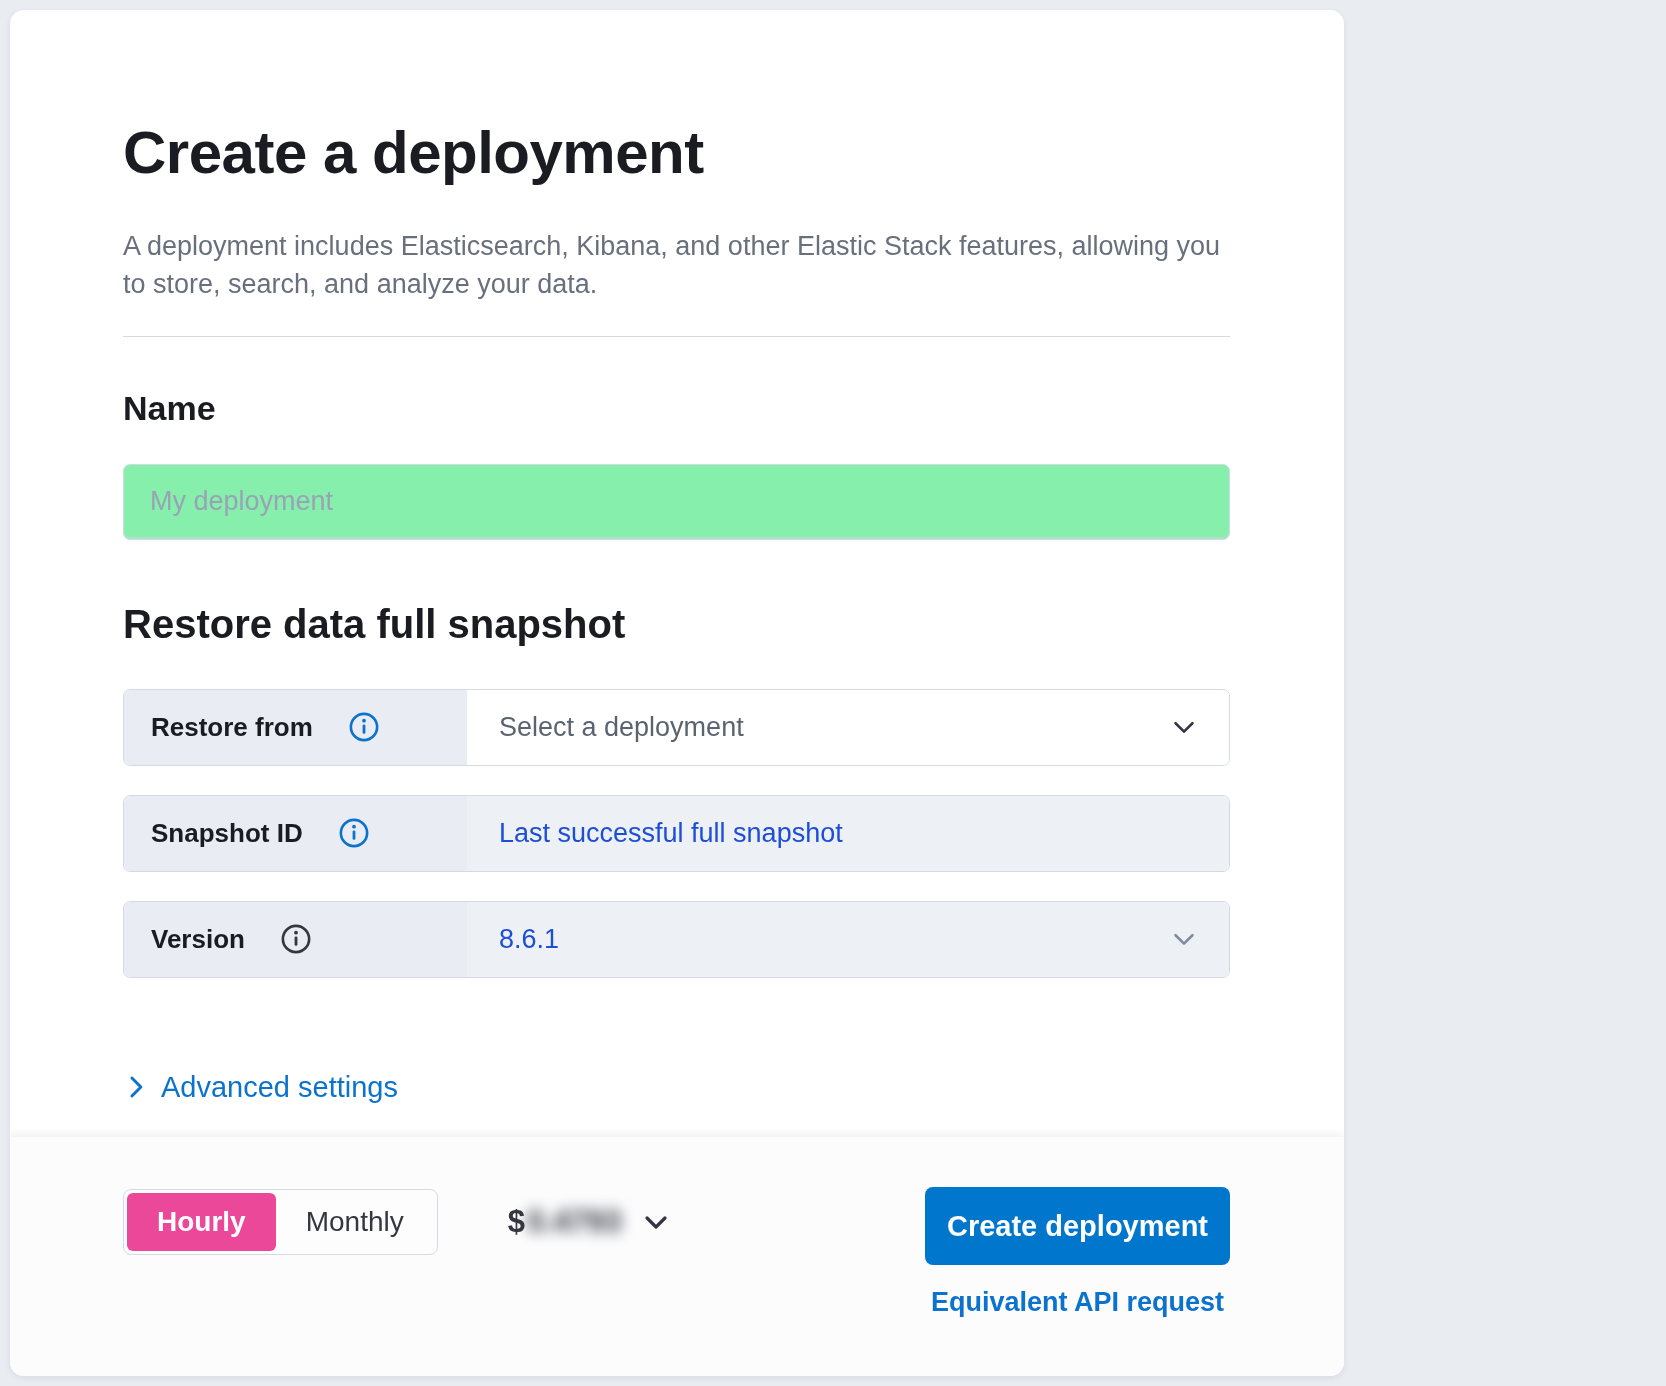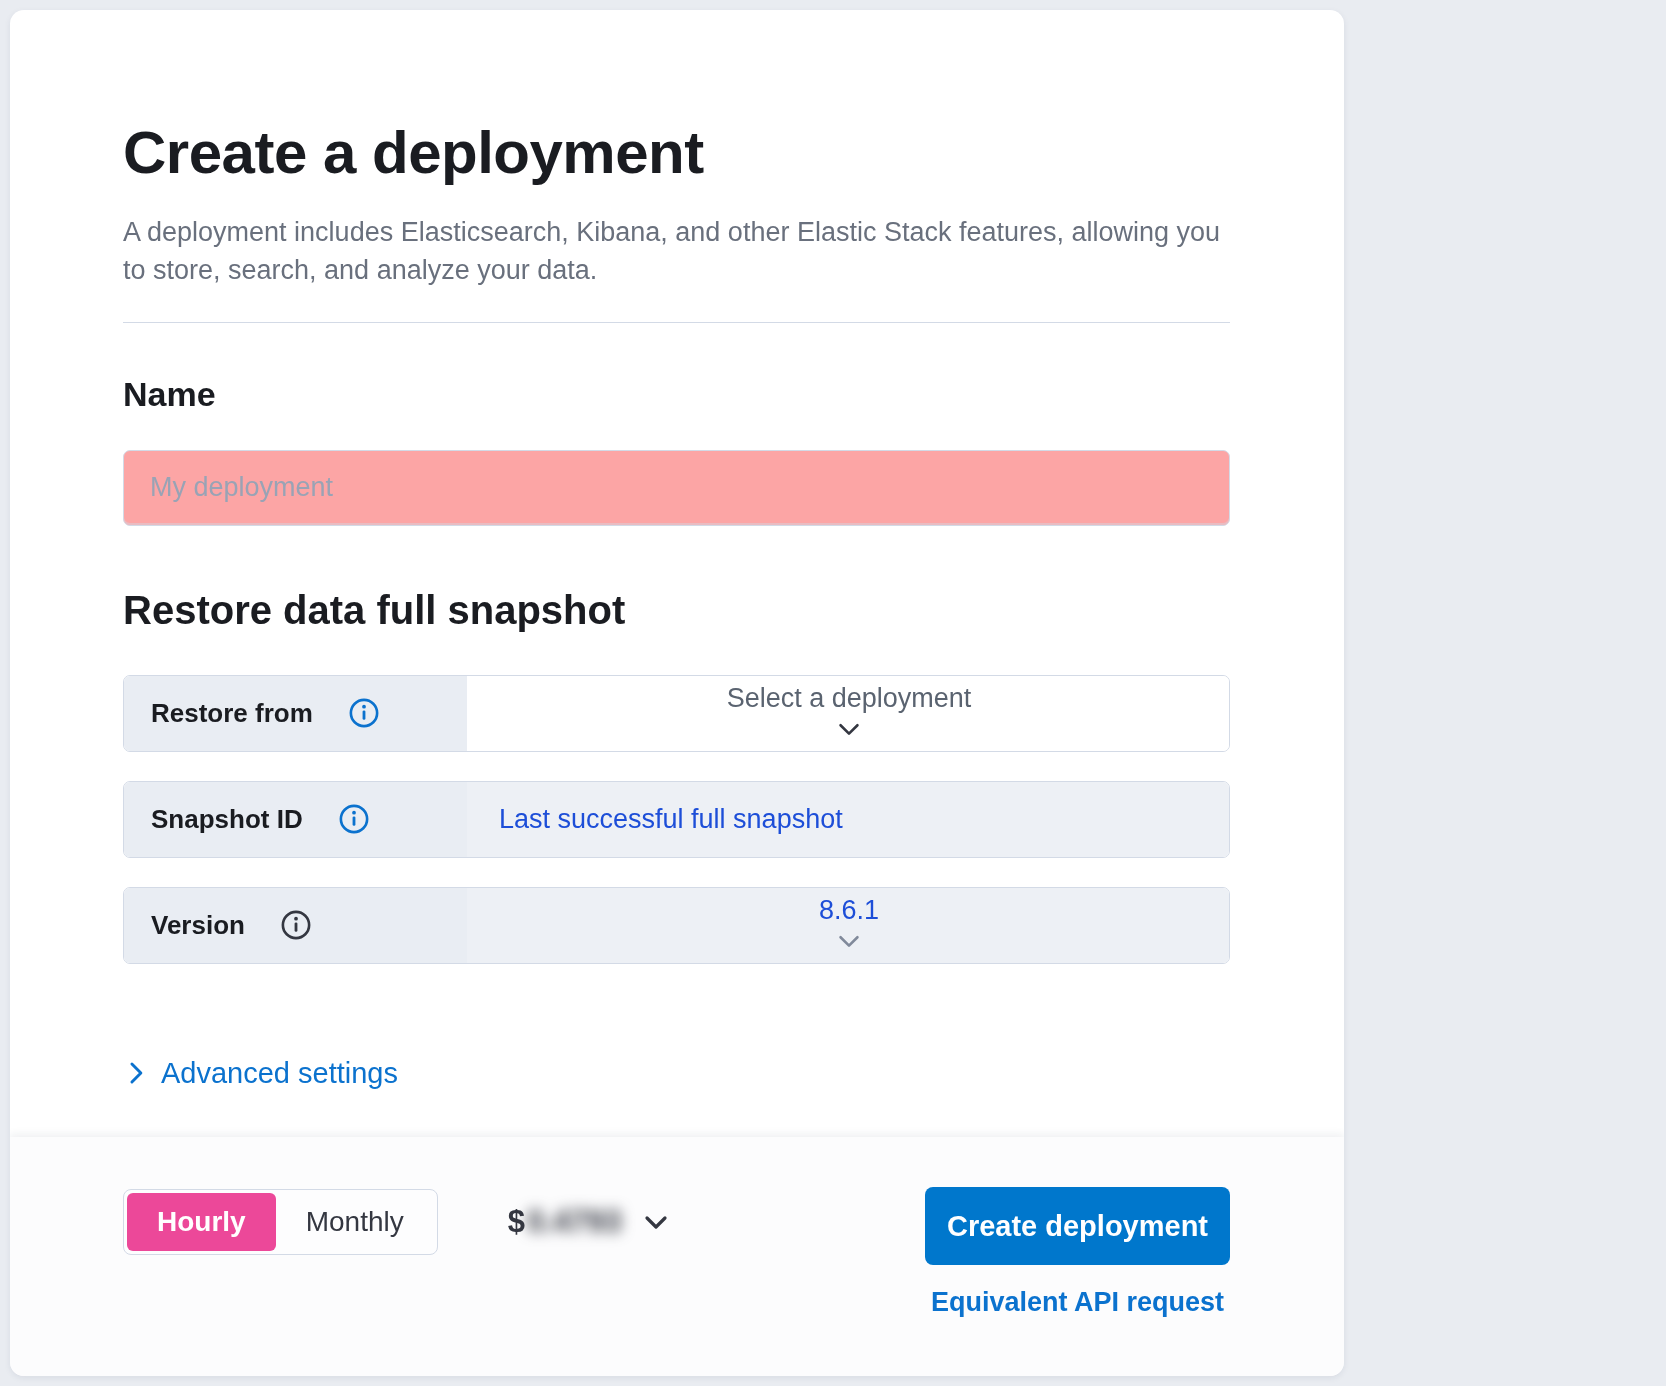--- a/index.html
+++ b/index.html
@@ -24,42 +24,42 @@
     padding: 108px 114px 0 113px;
     flex: 1 1 auto;
   }
   .page-title {
     font-size: 60px;
     font-weight: 700;
     letter-spacing: -0.5px;
     color: #1a1c21;
   }
   .page-subtitle {
-    margin-top: 26px;
+    margin-top: 40px;
     font-size: 27px;
     line-height: 1.42;
     color: #69707d;
     max-width: 1345px;
   }
   .divider {
     margin-top: 32px;
     height: 1px;
     background: #d3dae6;
   }
   .section-heading {
     font-size: 34px;
     font-weight: 700;
     color: #1a1c21;
   }
   .name-heading { margin-top: 52px; }
   .name-input {
     margin-top: 36px;
     width: 100%;
     height: 76px;
-    background: #fca5a5;
+    background: #86efac;
     border: 1px solid #d3dae6;
     box-shadow: inset 0 -2px 0 0 rgba(211,218,230,.45);
     border-radius: 7px;
     padding: 0 26px;
     font-size: 27px;
     font-family: inherit;
     color: #343741;
     outline: none;
   }
   .name-input::placeholder { color: #99a3b5; opacity: 1; }
@@ -114,21 +114,21 @@
   .row-label .lbl { font-size: 26px; font-weight: 700; color: #1a1c21; }
   .info-icon { width: 30px; height: 30px; color: #0b72ce; display: block; }
   .info-icon.muted { color: #343741; }
   .row-value {
     flex: 1 1 auto;
     display: flex;
     align-items: center;
     padding: 0 30px 0 32px;
     font-size: 27px;
   }
-  .row-value.select { cursor: pointer; justify-content: center; flex-direction: column; }
+  .row-value.select { cursor: pointer; justify-content: space-between; }
   .row-value.enabled { background: #ffffff; color: #5a6370; }
   .row-value.disabled { background: #edf0f5; color: #1d4ed8; }
   .chev { width: 30px; height: 30px; flex: 0 0 auto; }
   .chev.dark { color: #343741; }
   .chev.gray { color: #818a9b; }
 
   .advanced {
     margin-top: 64px;
     display: inline-flex;
     align-items: center;

